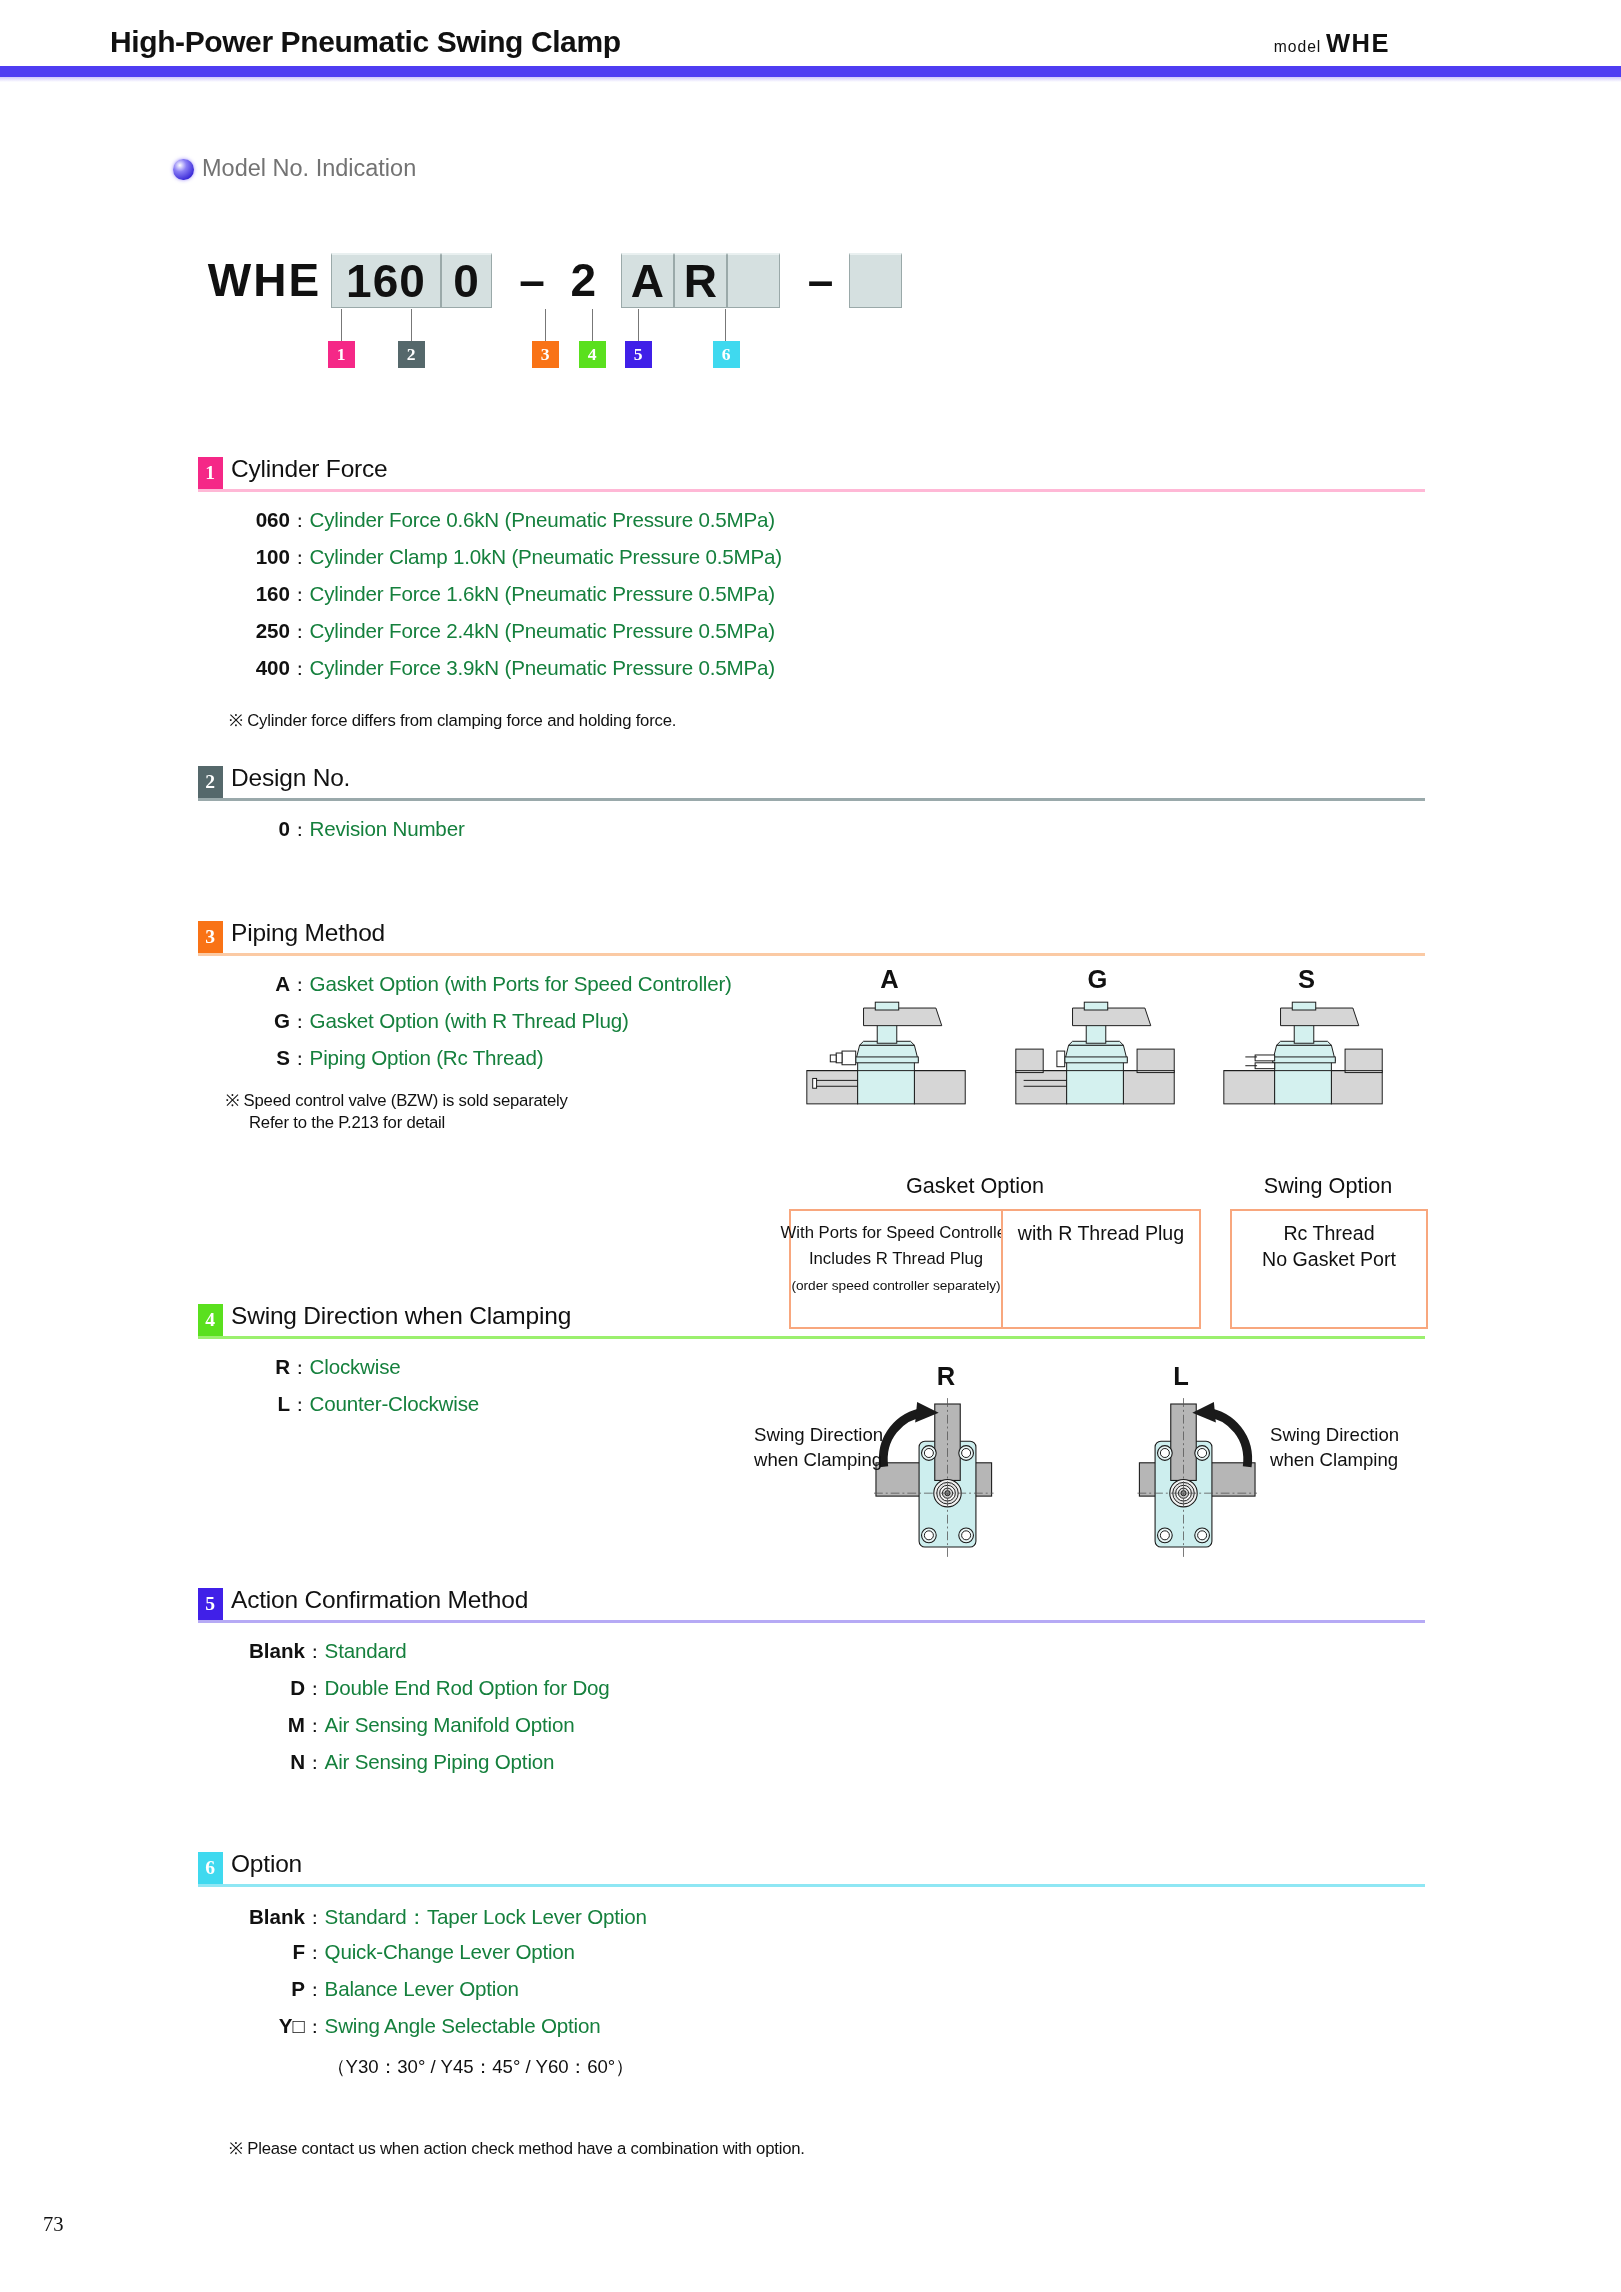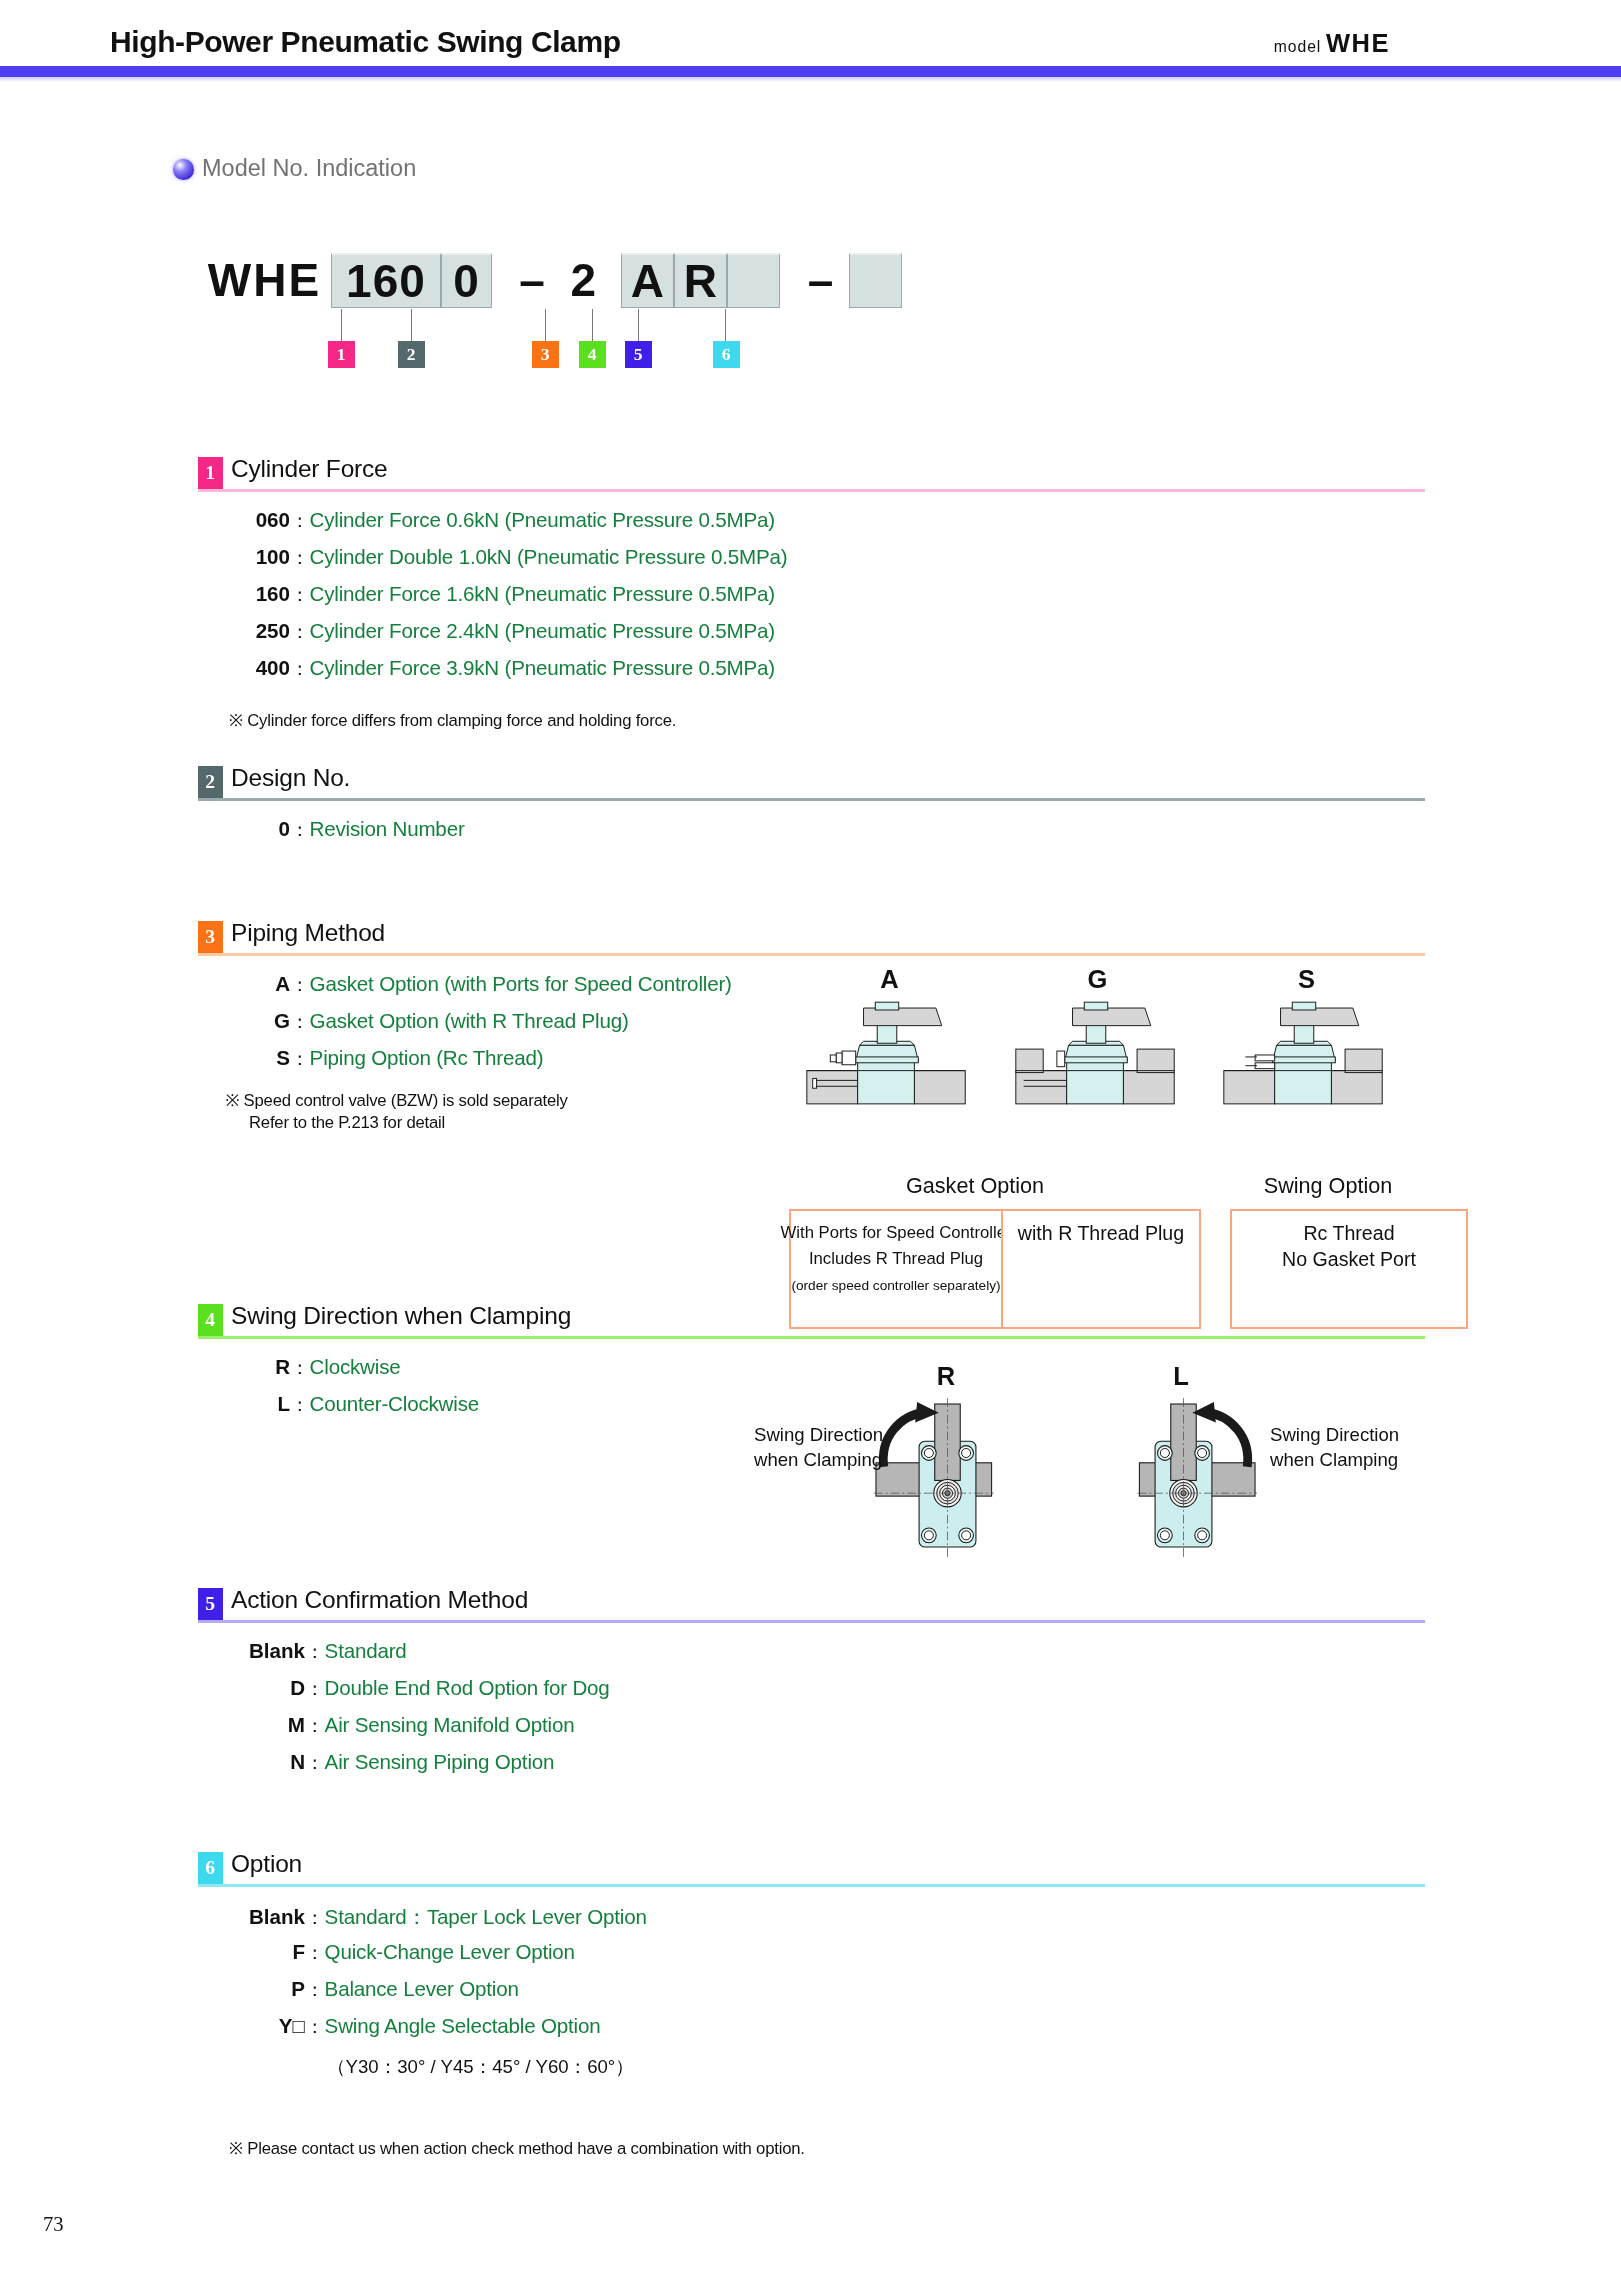--- a/index.html
+++ b/index.html
@@ -179,21 +179,21 @@
       </div>
       <div class="deflist" style="top: 51px;">
         <div class="defrow">
           <div class="defkey">060</div>
           <div class="defcolon">：</div>
           <div class="defval">Cylinder Force 0.6kN (Pneumatic Pressure 0.5MPa)</div>
         </div>
         <div class="defrow">
           <div class="defkey">100</div>
           <div class="defcolon">：</div>
-          <div class="defval">Cylinder Double 1.0kN (Pneumatic Pressure 0.5MPa)</div>
+          <div class="defval">Cylinder Clamp 1.0kN (Pneumatic Pressure 0.5MPa)</div>
         </div>
         <div class="defrow">
           <div class="defkey">160</div>
           <div class="defcolon">：</div>
           <div class="defval">Cylinder Force 1.6kN (Pneumatic Pressure 0.5MPa)</div>
         </div>
         <div class="defrow">
           <div class="defkey">250</div>
           <div class="defcolon">：</div>
           <div class="defval">Cylinder Force 2.4kN (Pneumatic Pressure 0.5MPa)</div>
@@ -386,21 +386,21 @@
     <div class="fig-caption" style="left: 818px; top: 1173px; width: 314px;">Gasket Option</div>
     <div class="fig-caption" style="left: 1220px; top: 1173px; width: 216px;">Swing Option</div>
     <div class="ptable-cell" style="left: 789px; top: 1209px; width: 214px; height: 120px;">
       <div class="ptc-line">With Ports for Speed Controller</div>
       <div class="ptc-line">Includes R Thread Plug</div>
       <div class="ptc-line tiny">(order speed controller separately)</div>
     </div>
     <div class="ptable-cell" style="left: 1001px; top: 1209px; width: 200px; height: 120px;">
       <div class="ptc-line big">with R Thread Plug</div>
     </div>
-    <div class="ptable-cell" style="left: 1230px; top: 1209px; width: 238px; height: 120px;">
+    <div class="ptable-cell" style="left: 1230px; top: 1209px; width: 198px; height: 120px;">
       <div class="ptc-line big">Rc Thread</div>
       <div class="ptc-line big">No Gasket Port</div>
     </div>
   </div>
 
 <div id="swing-root">
     <div class="fig-letter" style="left: 907px; top: 1362px; width: 78px;">R</div>
     <div class="fig-letter" style="left: 1142px; top: 1362px; width: 78px;">L</div>
     <svg width="147" height="167" viewBox="0 0 150 170" style="position: absolute; left: 874px; top: 1394px;">
       <rect x="2" y="70" width="118" height="34" style="fill:#b6b6b6;stroke:#1a1a1a;stroke-width:1.1"></rect>

